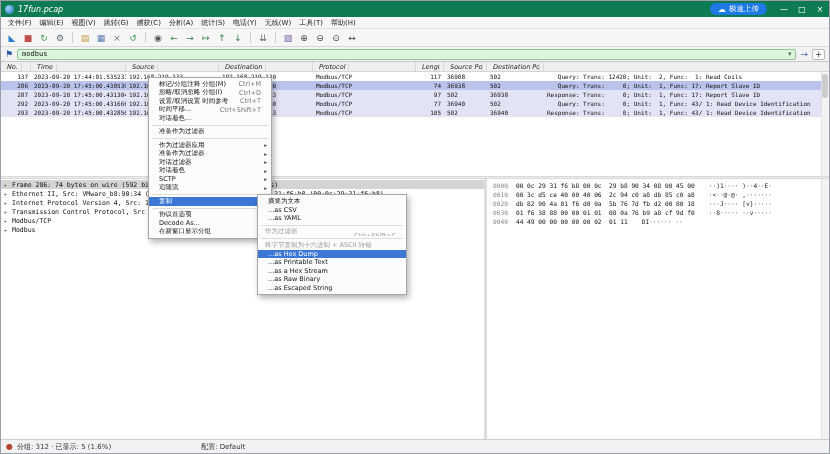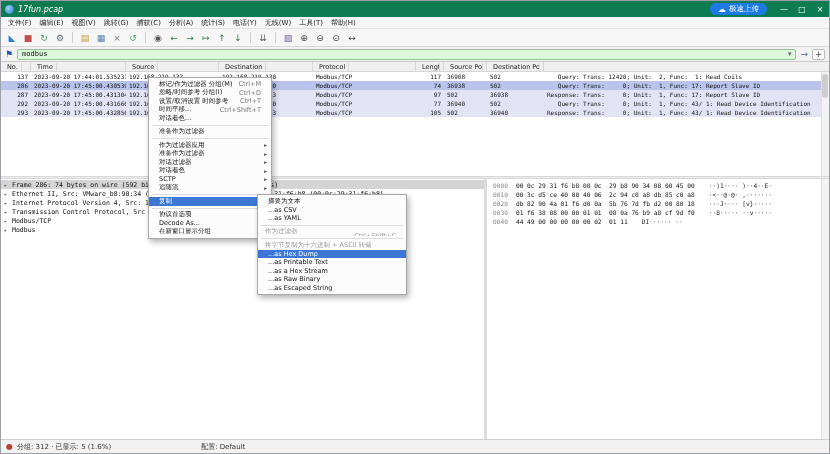--- a/index.html
+++ b/index.html
@@ -33,21 +33,21 @@
   .filterbar{height:15px;background:#f2f2f2;border-bottom:1px solid #c9c9c9;display:flex;align-items:center;padding:1px 4px;gap:4px;font-size:7.5px;flex:0 0 auto;}
   .filter-bookmark{color:#2458a8;font-size:9px;}
   .filter-input-wrap{flex:1;height:11px;background:var(--filter-bg);border:1px solid #96c496;border-radius:2px;display:flex;align-items:center;padding:0 4px;}
   .filter-input{flex:1;border:none;background:transparent;font-size:7px;font-family:"DejaVu Sans Mono",monospace;color:#111;outline:none;padding:0;height:9px;}
   .filter-dd{color:#666;font-size:7px;}
   .filter-apply{color:#4a6ea8;font-size:9px;}
   .filter-plus{border:1px solid #bbb;background:#fdfdfd;width:13px;height:11px;text-align:center;line-height:10px;border-radius:2px;font-size:8px;color:#444;}
 
   
   .colheader{display:grid;grid-template-columns:30px 95px 93px 94px 103px 28px 43px 57px 1fr;height:10px;background:#efefef;border-bottom:1px solid #d5d5d5;font-size:6.5px;color:#222;flex:0 0 auto;}
-  .colheader span{padding:0 3px;border-right:1px solid #d8d8d8;white-space:nowrap;overflow:hidden;display:flex;align-items:flex-end;}
+  .colheader span{padding:0 3px;border-right:1px solid #d8d8d8;white-space:nowrap;overflow:hidden;display:flex;align-items:flex-end;font-style:italic;}
   .plist{height:104px;background:#fff;position:relative;font-family:"DejaVu Sans Mono",monospace;font-size:6px;flex:0 0 auto;overflow:hidden;}
   .prow{display:grid;grid-template-columns:30px 95px 93px 94px 103px 28px 43px 57px 1fr;height:9px;align-items:center;color:#111;}
   .prow span{padding:0 3px;overflow:hidden;white-space:pre;}
   .prow .num{text-align:right;}
   .prow.lav{background:var(--lavender);}
   .prow.selected{background:var(--selected-row);}
   .vscroll{position:absolute;right:0;top:0;bottom:0;width:8px;background:#f3f3f3;border-left:1px solid #e0e0e0;}
   .vthumb{position:absolute;top:2px;right:1px;width:6px;height:24px;background:#cdcdcd;border-radius:3px;}
 
   .splitter{height:3px;background:#ececec;border-top:1px solid #d8d8d8;border-bottom:1px solid #d8d8d8;flex:0 0 auto;}
@@ -449,27 +449,27 @@
   <div class="statusbar">
     <span class="sb-expert">●</span>
     <span class="sb-packets">分组: 312 · 已显示: 5 (1.6%)</span>
     <span class="sb-gap"></span>
     <span class="sb-profile">配置: Default</span>
   </div>
 
   <div class="ctx main">
 
       <div class="mi">
-        <span class="lbl">标记/作为过滤器 分组(M)</span>
+        <span class="lbl">标记/分组注释 分组(M)</span>
         <span class="sc">Ctrl+M</span>
         <span class="ar"></span>
       </div>
 
       <div class="mi">
-        <span class="lbl">忽略/时间参考 分组(I)</span>
+        <span class="lbl">忽略/取消忽略 分组(I)</span>
         <span class="sc">Ctrl+D</span>
         <span class="ar"></span>
       </div>
 
       <div class="mi">
         <span class="lbl">设置/取消设置 时间参考</span>
         <span class="sc">Ctrl+T</span>
         <span class="ar"></span>
       </div>
 

